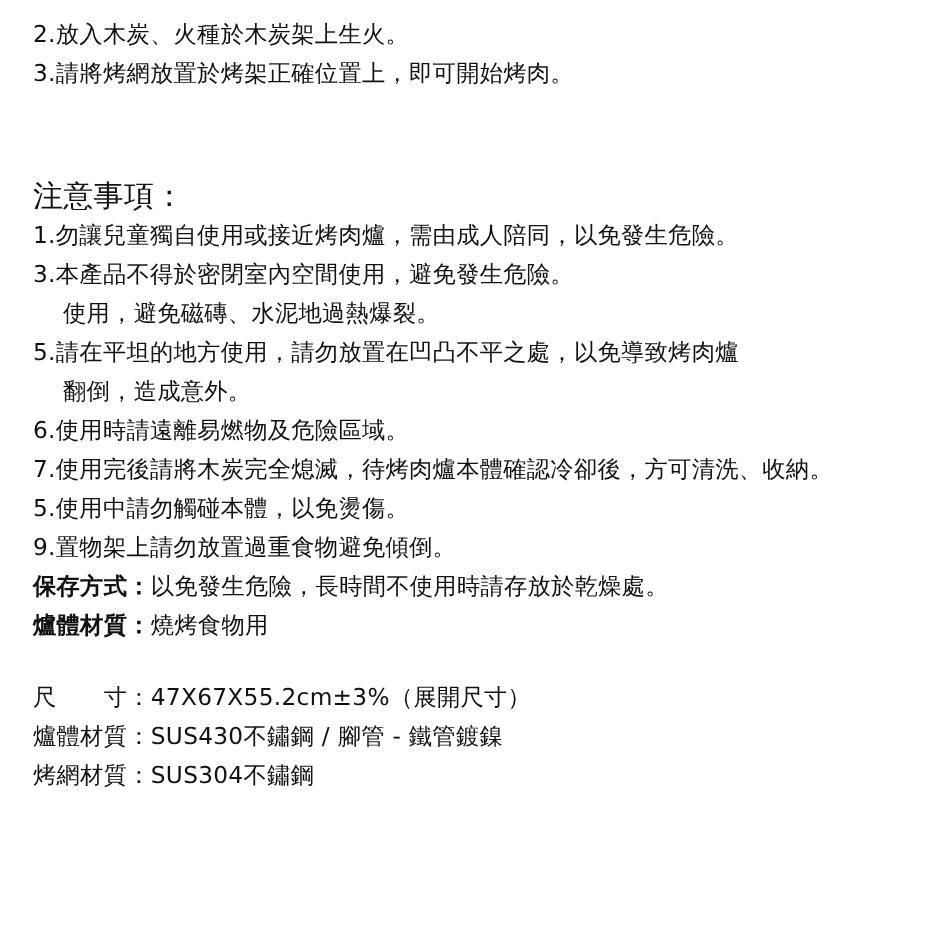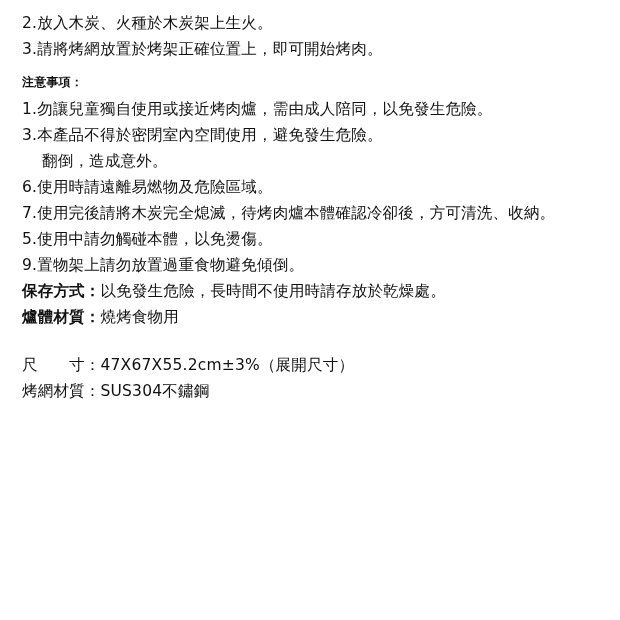--- a/index.html
+++ b/index.html
@@ -40,50 +40,54 @@
   .gap-sm {
     height: 6px;
   }
   .spec-line {
     font-size: 15.5px;
     line-height: 26px;
     letter-spacing: 0.2px;
     white-space: pre;
   }
   .heading {
-    font-weight: bold;
-    font-size: 12px;
+    font-weight: normal;
+    font-size: 20px;
     line-height: 28px;
+    margin-top: 48px;
   }
   .inline-bold {
     font-weight: bold;
   }
 </style>
 </head>
 <body>
 
 <div class="page">
 
   <div class="line indent-hang">2.放入木炭、火種於木炭架上生火。</div>
   <div class="line indent-hang">3.請將烤網放置於烤架正確位置上，即可開始烤肉。</div>
 
   <div class="gap-sm"></div>
 
   <div class="line heading">注意事項：</div>
 
   <div class="line indent-hang">1.勿讓兒童獨自使用或接近烤肉爐，需由成人陪同，以免發生危險。</div>
   <div class="line indent-hang">3.本產品不得於密閉室內空間使用，避免發生危險。</div>
+  <div class="line cont">使用，避免磁磚、水泥地過熱爆裂。</div>
+  <div class="line indent-hang">5.請在平坦的地方使用，請勿放置在凹凸不平之處，以免導致烤肉爐</div>
   <div class="line cont">翻倒，造成意外。</div>
   <div class="line indent-hang">6.使用時請遠離易燃物及危險區域。</div>
   <div class="line indent-hang">7.使用完後請將木炭完全熄滅，待烤肉爐本體確認冷卻後，方可清洗、收納。</div>
   <div class="line indent-hang">5.使用中請勿觸碰本體，以免燙傷。</div>
   <div class="line indent-hang">9.置物架上請勿放置過重食物避免傾倒。</div>
 
   <div class="line"><span class="inline-bold">保存方式：</span><span>以免發生危險，長時間不使用時請存放於乾燥處。</span></div>
 
   <div class="line"><span class="inline-bold">爐體材質：</span><span>燒烤食物用</span></div>
 
   <div class="gap-lg"></div>
 
   <div class="spec-line"><span>尺　　寸：</span><span>47X67X55.2cm±3%（展開尺寸）</span></div>
+  <div class="spec-line"><span>爐體材質：</span><span>SUS430不鏽鋼 / 腳管 - 鐵管鍍鎳</span></div>
   <div class="spec-line"><span>烤網材質：</span><span>SUS304不鏽鋼</span></div>
 
 </div>
 
 </body></html>

